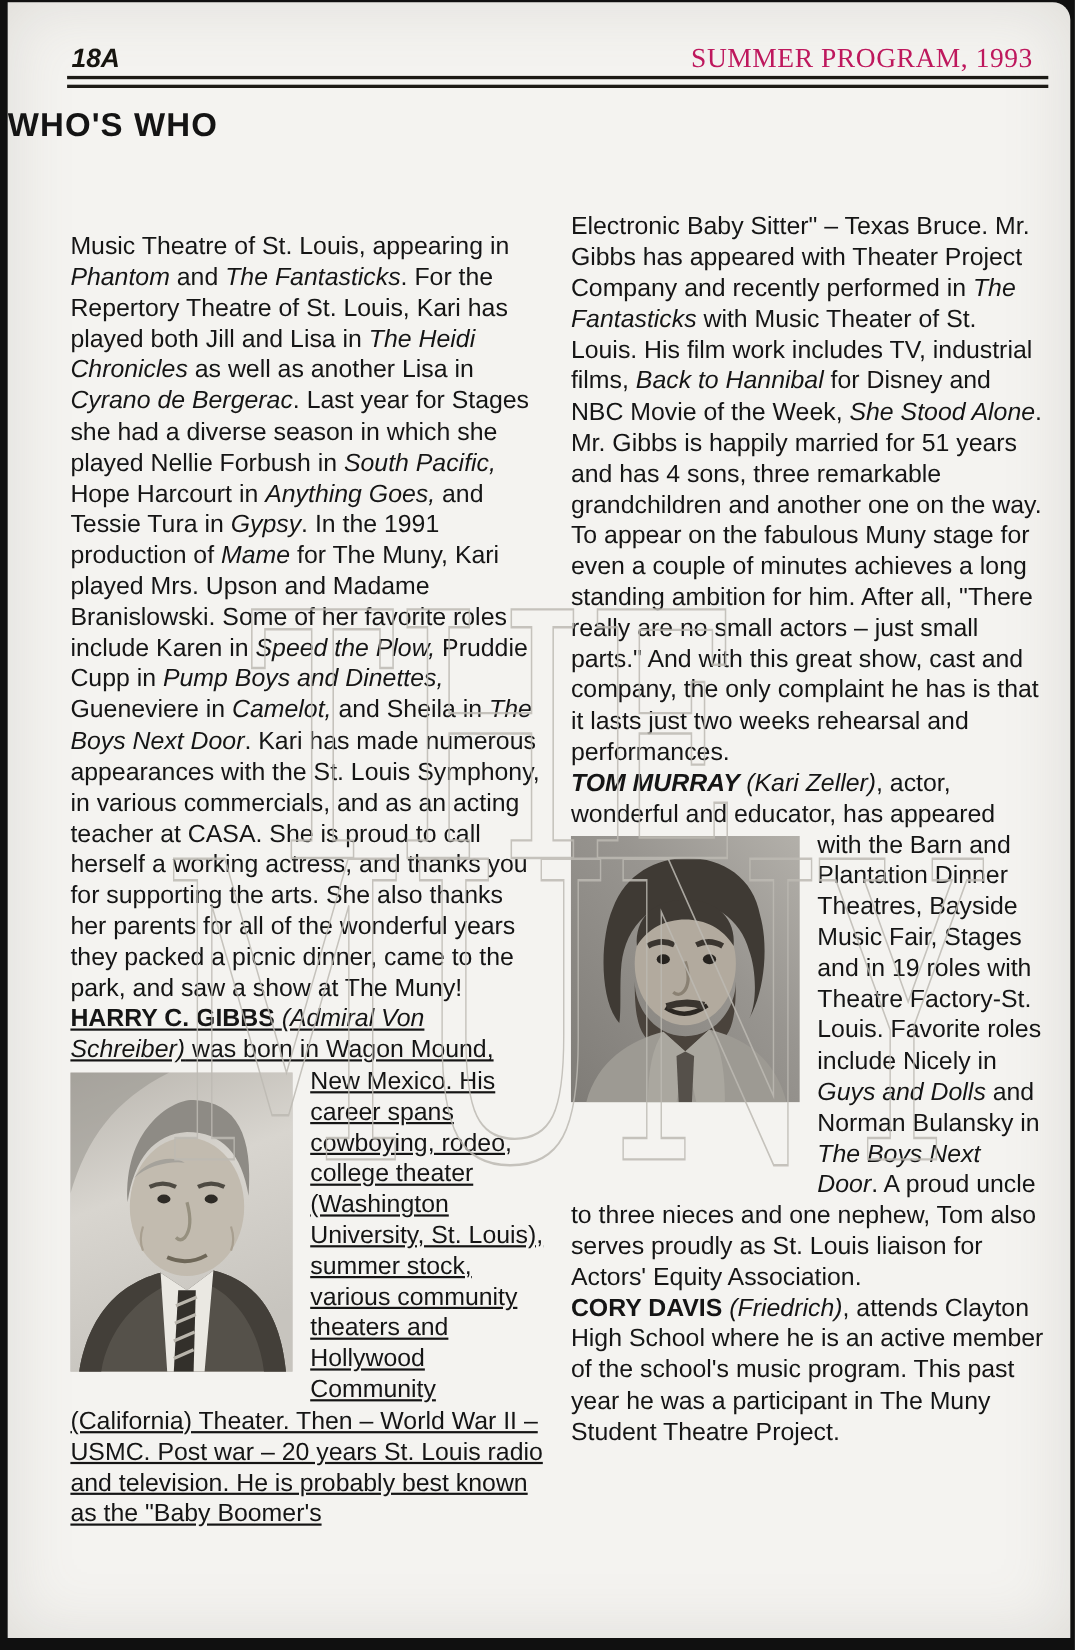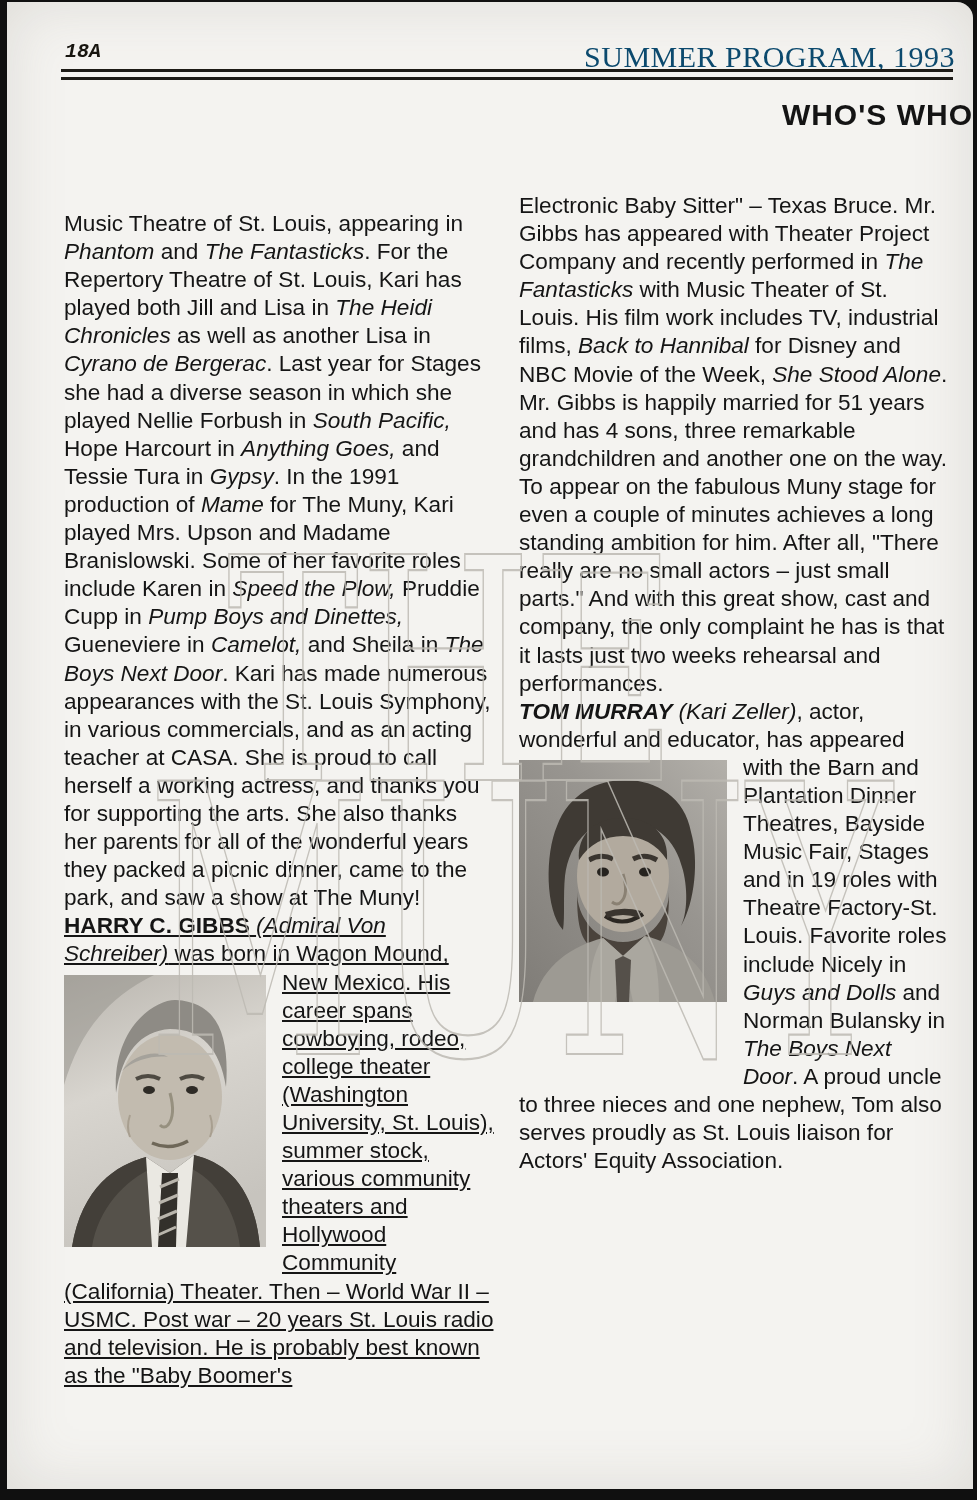--- a/index.html
+++ b/index.html
@@ -13,35 +13,35 @@
   .sheet{
     position:absolute;left:7px;top:2px;right:4px;bottom:11px;
     background:#f4f3f0;
     border-top-right-radius:16px;
     overflow:hidden;
     box-shadow:inset 0 0 60px rgba(120,115,105,.18);
   }
   
   .page-number{
     position:absolute;left:58px;top:38px;
-    font-family:Liberation Mono, monospace;
-    font-style:italic;font-weight:bold;font-size:20px;color:#17150f;
+    font-family:Liberation Sans, sans-serif;
+    font-style:italic;font-weight:bold;font-size:24px;color:#17150f;
   }
   .issue-title{
-    position:absolute;right:18px;top:38px;
+    position:absolute;right:34px;top:38px;
     font-family:"Liberation Serif", serif;
-    font-size:30px;color:#0c4a6e;letter-spacing:.5px;
+    font-size:25px;color:#be185d;letter-spacing:.5px;
   }
   .header-rule{
     position:absolute;left:54px;right:20px;top:67px;height:5px;
     border-top:3px solid #1d1b16;border-bottom:3px solid #1d1b16;
   }
   .page-title{
     position:absolute;left:0;right:0;top:96px;
-    text-align:right;font-weight:bold;font-size:30px;
+    text-align:left;font-weight:bold;font-size:30px;
     letter-spacing:1px;color:#141414;
   }
   
   .col{
     position:absolute;top:190px;width:430px;
     font-size:22.6px;line-height:28.1px;color:#151515;
     text-align:left;
   }
   .col-left{left:57px;margin-top:18px;}
   .col-right{left:512px;}
@@ -136,20 +136,21 @@
             <path d="M104,114 Q110,134 102,142 Q98,146 93,142" stroke="#8a8173" stroke-width="3" fill="none"></path>
             <path d="M86,156 Q104,168 124,154" stroke="#2b2722" stroke-width="4" fill="none"></path>
             <path d="M86,152 Q104,146 122,151 L120,158 Q104,152 88,158 Z" fill="#3a352f"></path>
             <path d="M14,242 C24,204 54,186 84,178 L104,196 L126,176 C158,184 186,202 196,242 Z" fill="#9d9a93"></path>
             <path d="M84,178 L104,196 L96,242 L70,242 C70,214 74,192 84,178 Z" fill="#aaa79f"></path>
             <path d="M126,176 L104,196 L114,242 L140,242 C140,212 136,190 126,176 Z" fill="#aaa79f"></path>
             <path d="M96,200 L104,196 L112,200 L110,242 L98,242 Z" fill="#55504a"></path>
           </svg>
           </span><span><span> with the Barn and Plantation Dinner Theatres, Bayside Music Fair, Stages and in 19 roles with Theatre Factory-St. Louis. Favorite roles include Nicely in </span><span style="font-style: italic;">Guys and Dolls</span><span> and Norman Bulansky in </span><span style="font-style: italic;">The Boys Next Door</span><span>.  A proud uncle to three nieces and one nephew, Tom also serves proudly as St. Louis liaison for Actors' Equity Association.</span></span>
       </p>
+      <p class="bio-davis"><span style="font-weight: bold;">CORY DAVIS </span><span style="font-style: italic;">(Friedrich)</span><span>, attends Clayton High School where he is an active member of the school's music program. This past year he was a participant in The Muny Student Theatre Project.</span></p>
     </div>
 
     <svg class="watermark" viewBox="0 0 966 1487" xmlns="http://www.w3.org/2000/svg">
       <text x="220" y="778" font-family="DejaVu Serif, serif" font-size="310" textLength="450" lengthAdjust="spacingAndGlyphs" fill="none" stroke="#bdbab3" stroke-width="2.2">THE</text>
       <text x="140" y="1052" font-family="DejaVu Serif, serif" font-size="375" textLength="745" lengthAdjust="spacingAndGlyphs" fill="none" stroke="#bdbab3" stroke-width="2.2">MUNY</text>
     </svg>
 
   </div>
 </div>
 

